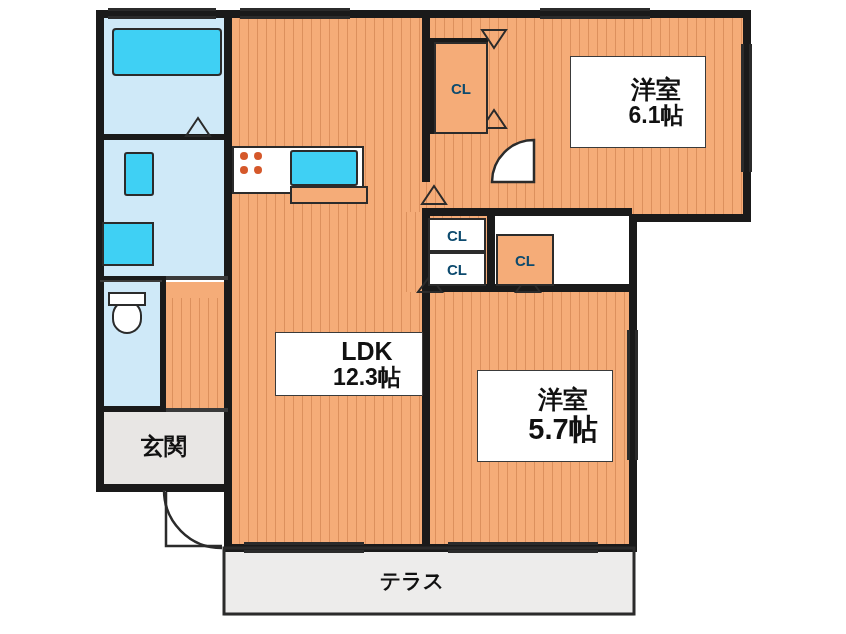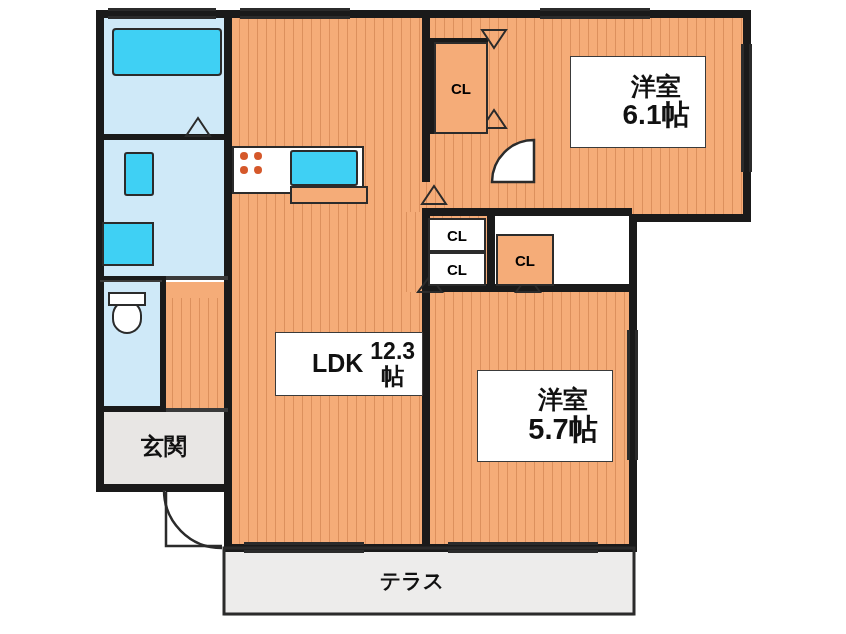--- a/index.html
+++ b/index.html
@@ -44,21 +44,21 @@
     display: flex;
     align-items: center;
     justify-content: center;
     line-height: 1.1;
     padding-left: 36px;
   }
   .cl-box {
     position: absolute;
     background: #ffffff;
     border: 2px solid #2b2b2b;
-    color: #000000;
+    color: #0c4a6e;
     font-weight: bold;
     display: flex;
     align-items: center;
     justify-content: center;
     font-size: 15px;
   }
   .cl-box.orange { background: #f5ac78; }
 
   .room-name {
     position: absolute;
@@ -212,28 +212,28 @@
   <div class="cl-box" style="left:428px; top:218px; width:54px; height:30px;">
     <span>CL</span>
   </div>
   <div class="cl-box" style="left:428px; top:252px; width:54px; height:30px;">
     <span>CL</span>
   </div>
   <div class="cl-box orange" style="left:496px; top:234px; width:54px; height:48px;">
     <span>CL</span>
   </div>
 
-  <div class="label-box" style="left:275px; top:332px; width:110px; height:62px; flex-direction:row; font-size:25px; background:#ffffff;">
+  <div class="label-box" style="left:275px; top:332px; width:110px; height:62px; flex-direction:column; font-size:25px; background:#ffffff;">
     <span>LDK</span>
     <span style="font-size:23px;">12.3帖</span>
   </div>
 
   <div class="label-box" style="left:570px; top:56px; width:98px; height:90px; flex-direction:column; font-size:25px; border:1px solid #3a3a3a;">
     <span>洋室</span>
-    <span style="font-size:28px;">6.1帖</span>
+    <span style="font-size:23px;">6.1帖</span>
   </div>
 
   <div class="label-box" style="left:477px; top:370px; width:98px; height:90px; flex-direction:column; font-size:25px; border:1px solid #3a3a3a;">
     <span>洋室</span>
     <span style="font-size:29px;">5.7帖</span>
   </div>
 
   <div class="room-name" style="left:352px; top:568px; width:120px; font-size:21px;">
     <span>テラス</span>
   </div>

